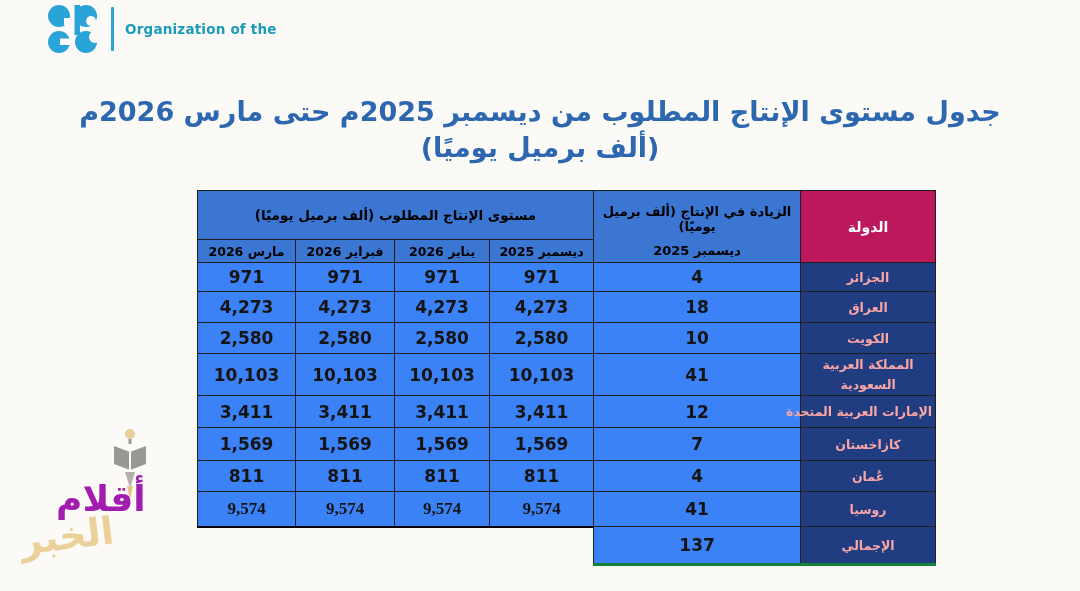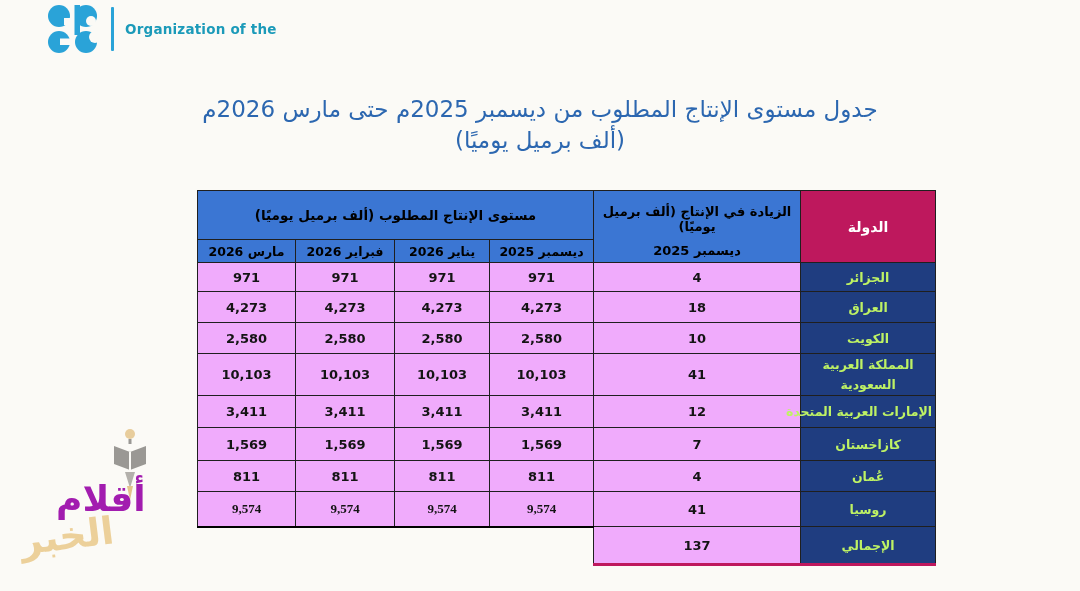--- a/index.html
+++ b/index.html
@@ -12,44 +12,44 @@
   
   .logo{position:absolute;left:46px;top:4px;display:flex;align-items:center;gap:11px;}
   .logo-emblem{width:54px;height:50px;}
   .logo-divider{width:3px;height:44px;background:#2aa3d8;border-radius:1px;}
   .logo-text{color:#1b9ab9;font-size:13.5px;font-weight:600;line-height:1.2;letter-spacing:.2px;}
 
   
   .title{
     position:absolute;top:94px;left:0;right:0;
     direction:rtl;text-align:center;
-    color:#2c67b0;font-weight:normal;font-size:23px;line-height:1.35;
+    color:#2c67b0;font-weight:bold;font-size:27px;line-height:1.35;
   }
 
   
   .tbl-wrap{position:absolute;left:197px;top:190px;}
   table{border-collapse:collapse;table-layout:fixed;width:738px;direction:rtl;}
   th,td{border:1px solid #1f1f1f;padding:0;vertical-align:middle;text-align:center;}
   .navy{background:#be185d;color:#ffffff;}
   .blue{background:#3b76d3;color:#000000;}
   thead th{font-weight:bold;}
   .country-head{font-size:14px;}
   .group-head{font-size:13.5px;height:48px;}
   .inc-head{font-size:13px;}
   .inc-head .l1{margin-top:9px;}
   .inc-head .l2{margin-top:9px;}
   .month-head{font-size:12.5px;height:22px;text-align:center;}
-  .val{background:#f0abfc;color:#141414;font-weight:bold;font-size:13px;}
+  .val{background:#3b82f6;color:#141414;font-weight:bold;font-size:17px;}
   .country{
-    background:#1f3d80;color:#bef264;font-weight:bold;font-size:12.5px;
+    background:#1f3d80;color:#fca5a5;font-weight:bold;font-size:12.5px;
     padding:0 3px;white-space:nowrap;
   }
   .country.wrap{white-space:normal;line-height:1.55;}
   .ghost{border:none;background:transparent;}
-  .total-b{border-bottom:3px solid #be185d;}
+  .total-b{border-bottom:3px solid #15803d;}
   .thickb{border-bottom:2px solid #000000;font-family:Liberation Serif, serif;}
 
   
   .watermark{position:absolute;left:14px;top:418px;width:170px;height:165px;pointer-events:none;}
   .wm-icon{position:absolute;left:95px;top:8px;}
   .wm-line1{position:absolute;left:42px;top:60px;font-size:36px;font-weight:bold;color:#a21caf;direction:rtl;}
   .wm-line2{position:absolute;left:6px;top:96px;font-size:38px;font-weight:bold;color:#ecd09a;direction:rtl;transform:rotate(-7deg);}
 </style>
 </head>
 <body>

